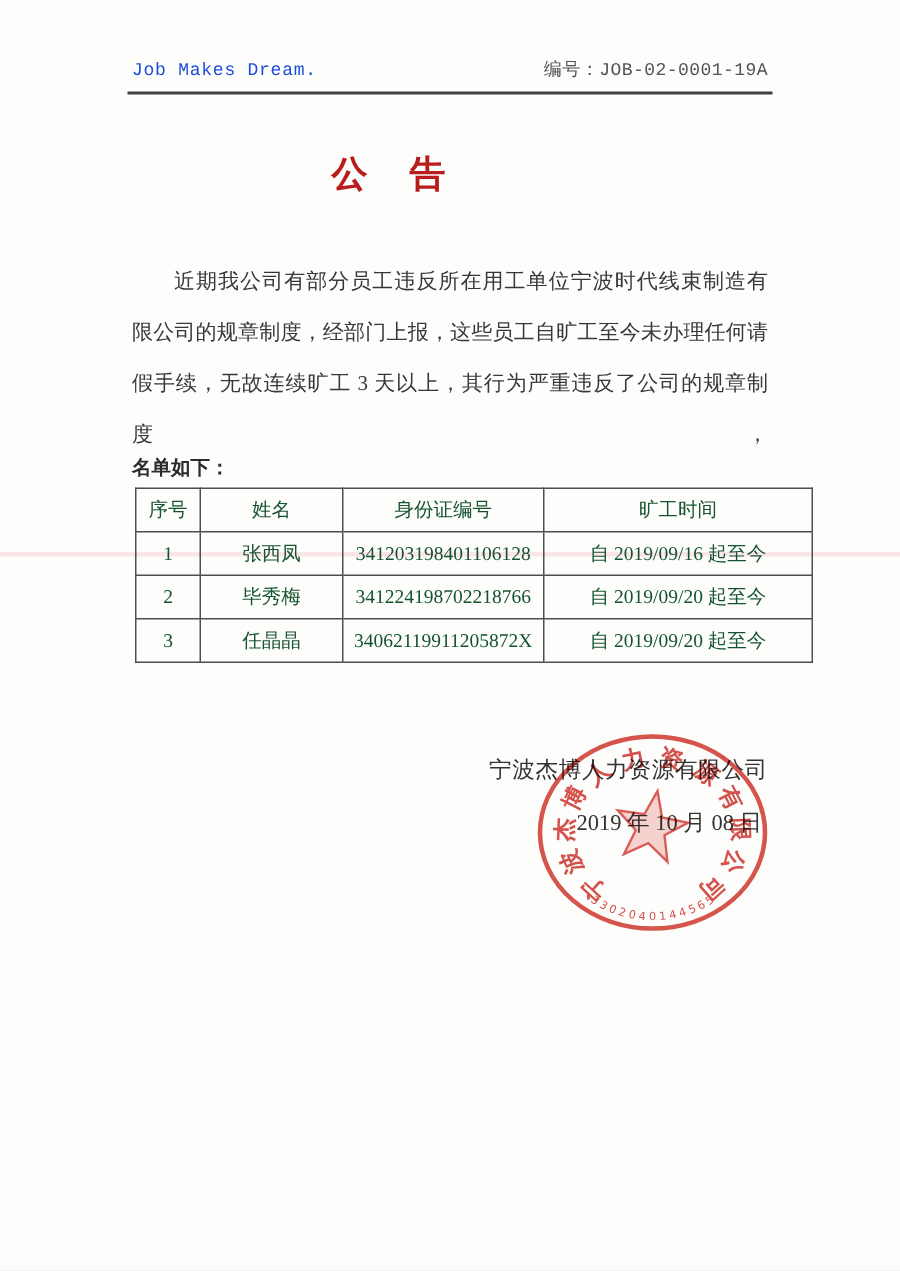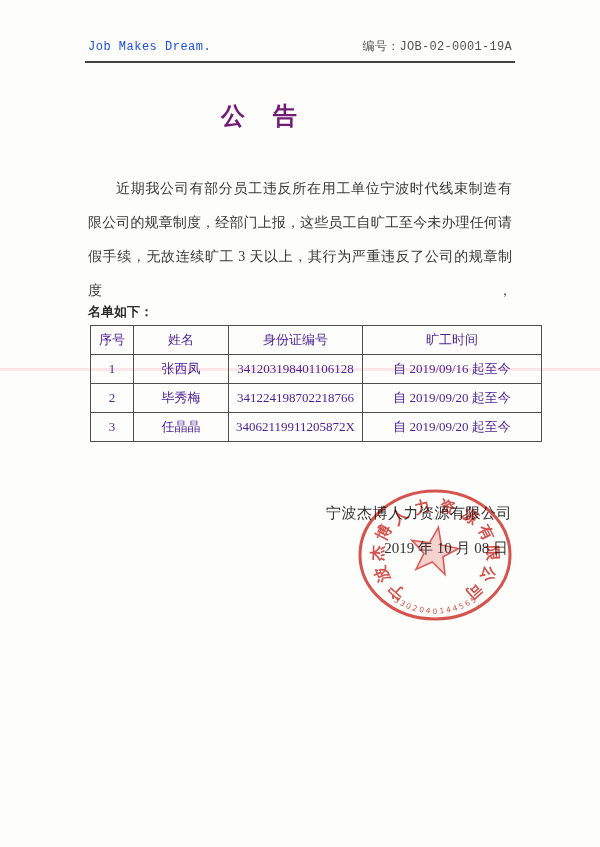--- a/index.html
+++ b/index.html
@@ -25,38 +25,38 @@
     font-family: "Liberation Mono", "DejaVu Sans Mono", monospace;
     font-size: 12px; color: #525252; letter-spacing: 0.3px;
   }
   .header-rule {
     position: absolute; top: 61px; left: 85px; width: 430px;
     border-top: 2px solid #414141;
   }
   .title {
     position: absolute; top: 100px; left: 0; width: 520px;
     text-align: center;
-    font-size: 24px; font-weight: bold; color: #701a75;
+    font-size: 24px; font-weight: bold; color: #b91c1c;
     letter-spacing: 2px;
   }
   .para {
     position: absolute; top: 172px; left: 88px; width: 424px;
     font-size: 14px; line-height: 34px; color: #373737;
   }
   .pline { white-space: nowrap; }
   .pline.just { text-align: justify; text-align-last: justify; white-space: normal; }
   .pline.indent { text-indent: 28px; }
   .list-label {
     position: absolute; top: 303px; left: 88px;
     font-size: 13px; font-weight: bold; color: #2b2b2b;
   }
   table.roster {
     position: absolute; top: 325px; left: 90px;
     border-collapse: collapse;
-    font-size: 13px; color: #4c1d95;
+    font-size: 13px; color: #14532d;
   }
   table.roster th, table.roster td {
     border: 1px solid #4e4e4e;
     text-align: center; vertical-align: middle;
     height: 29px; padding: 0 2px;
     font-weight: normal;
   }
   .c0 { width: 43px; } .c1 { width: 95px; } .c2 { width: 134px; } .c3 { width: 179px; }
   .scan-artifact {
     position: absolute; top: 368px; left: 0; width: 600px; height: 3px;

